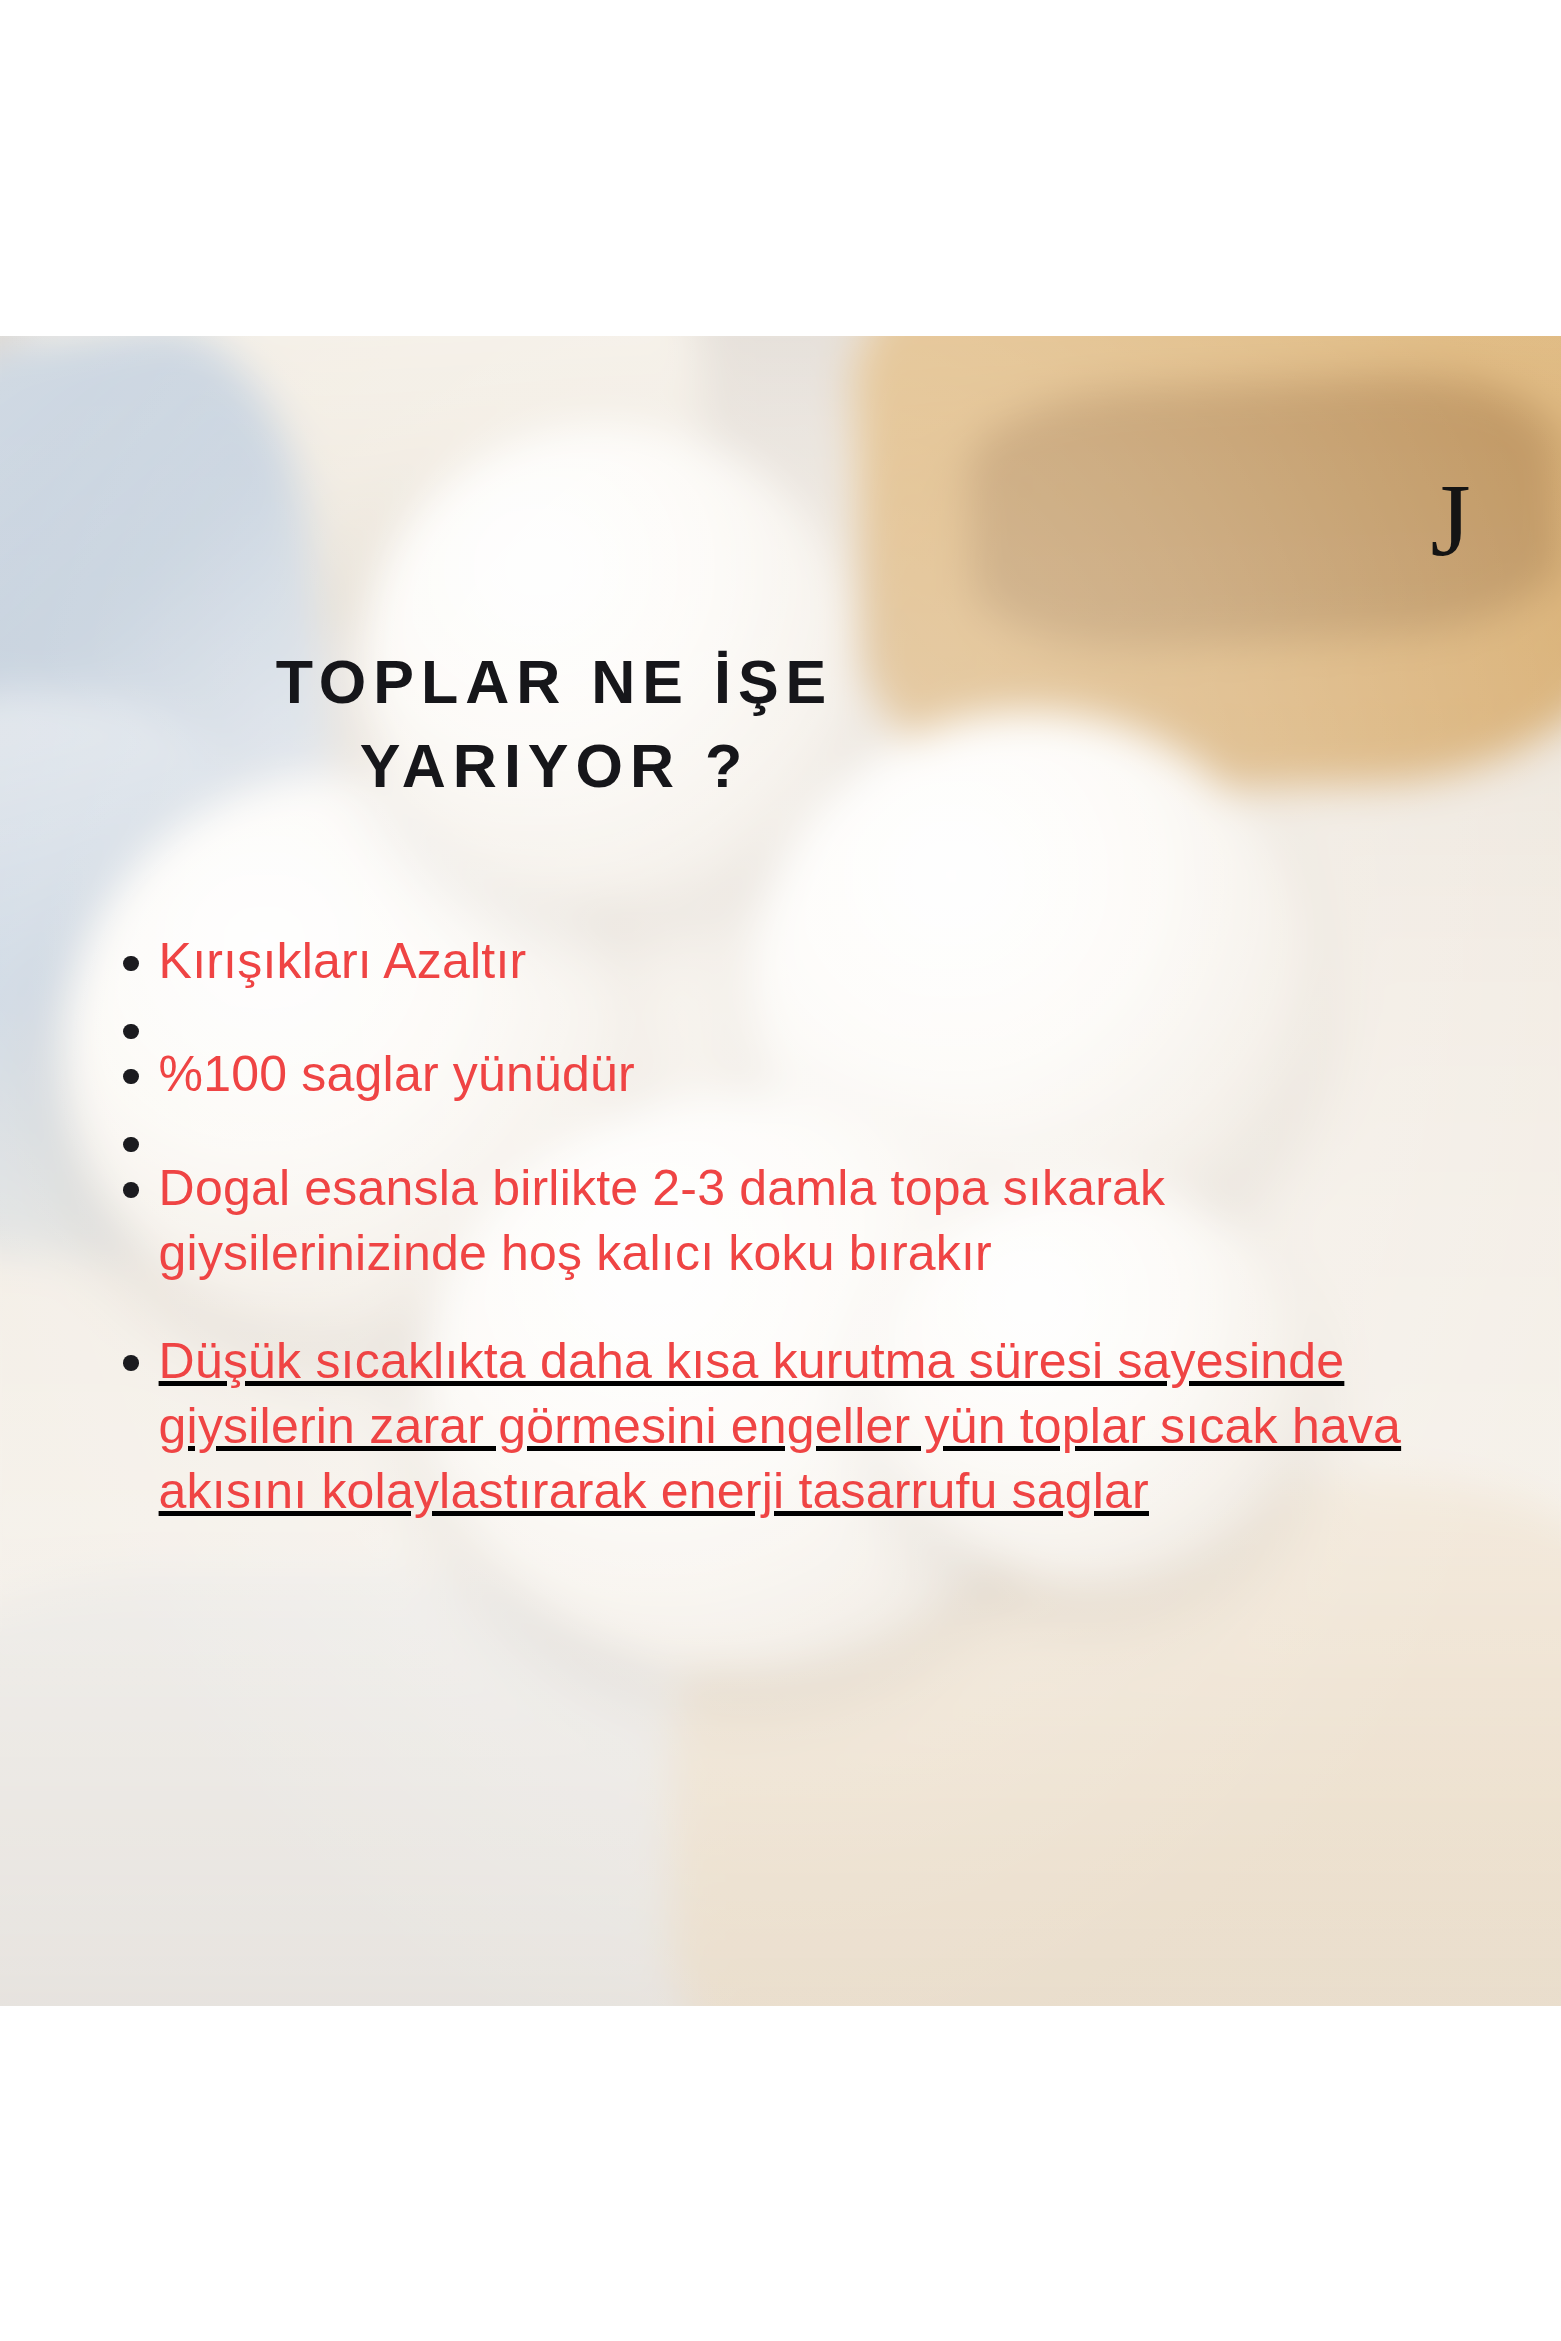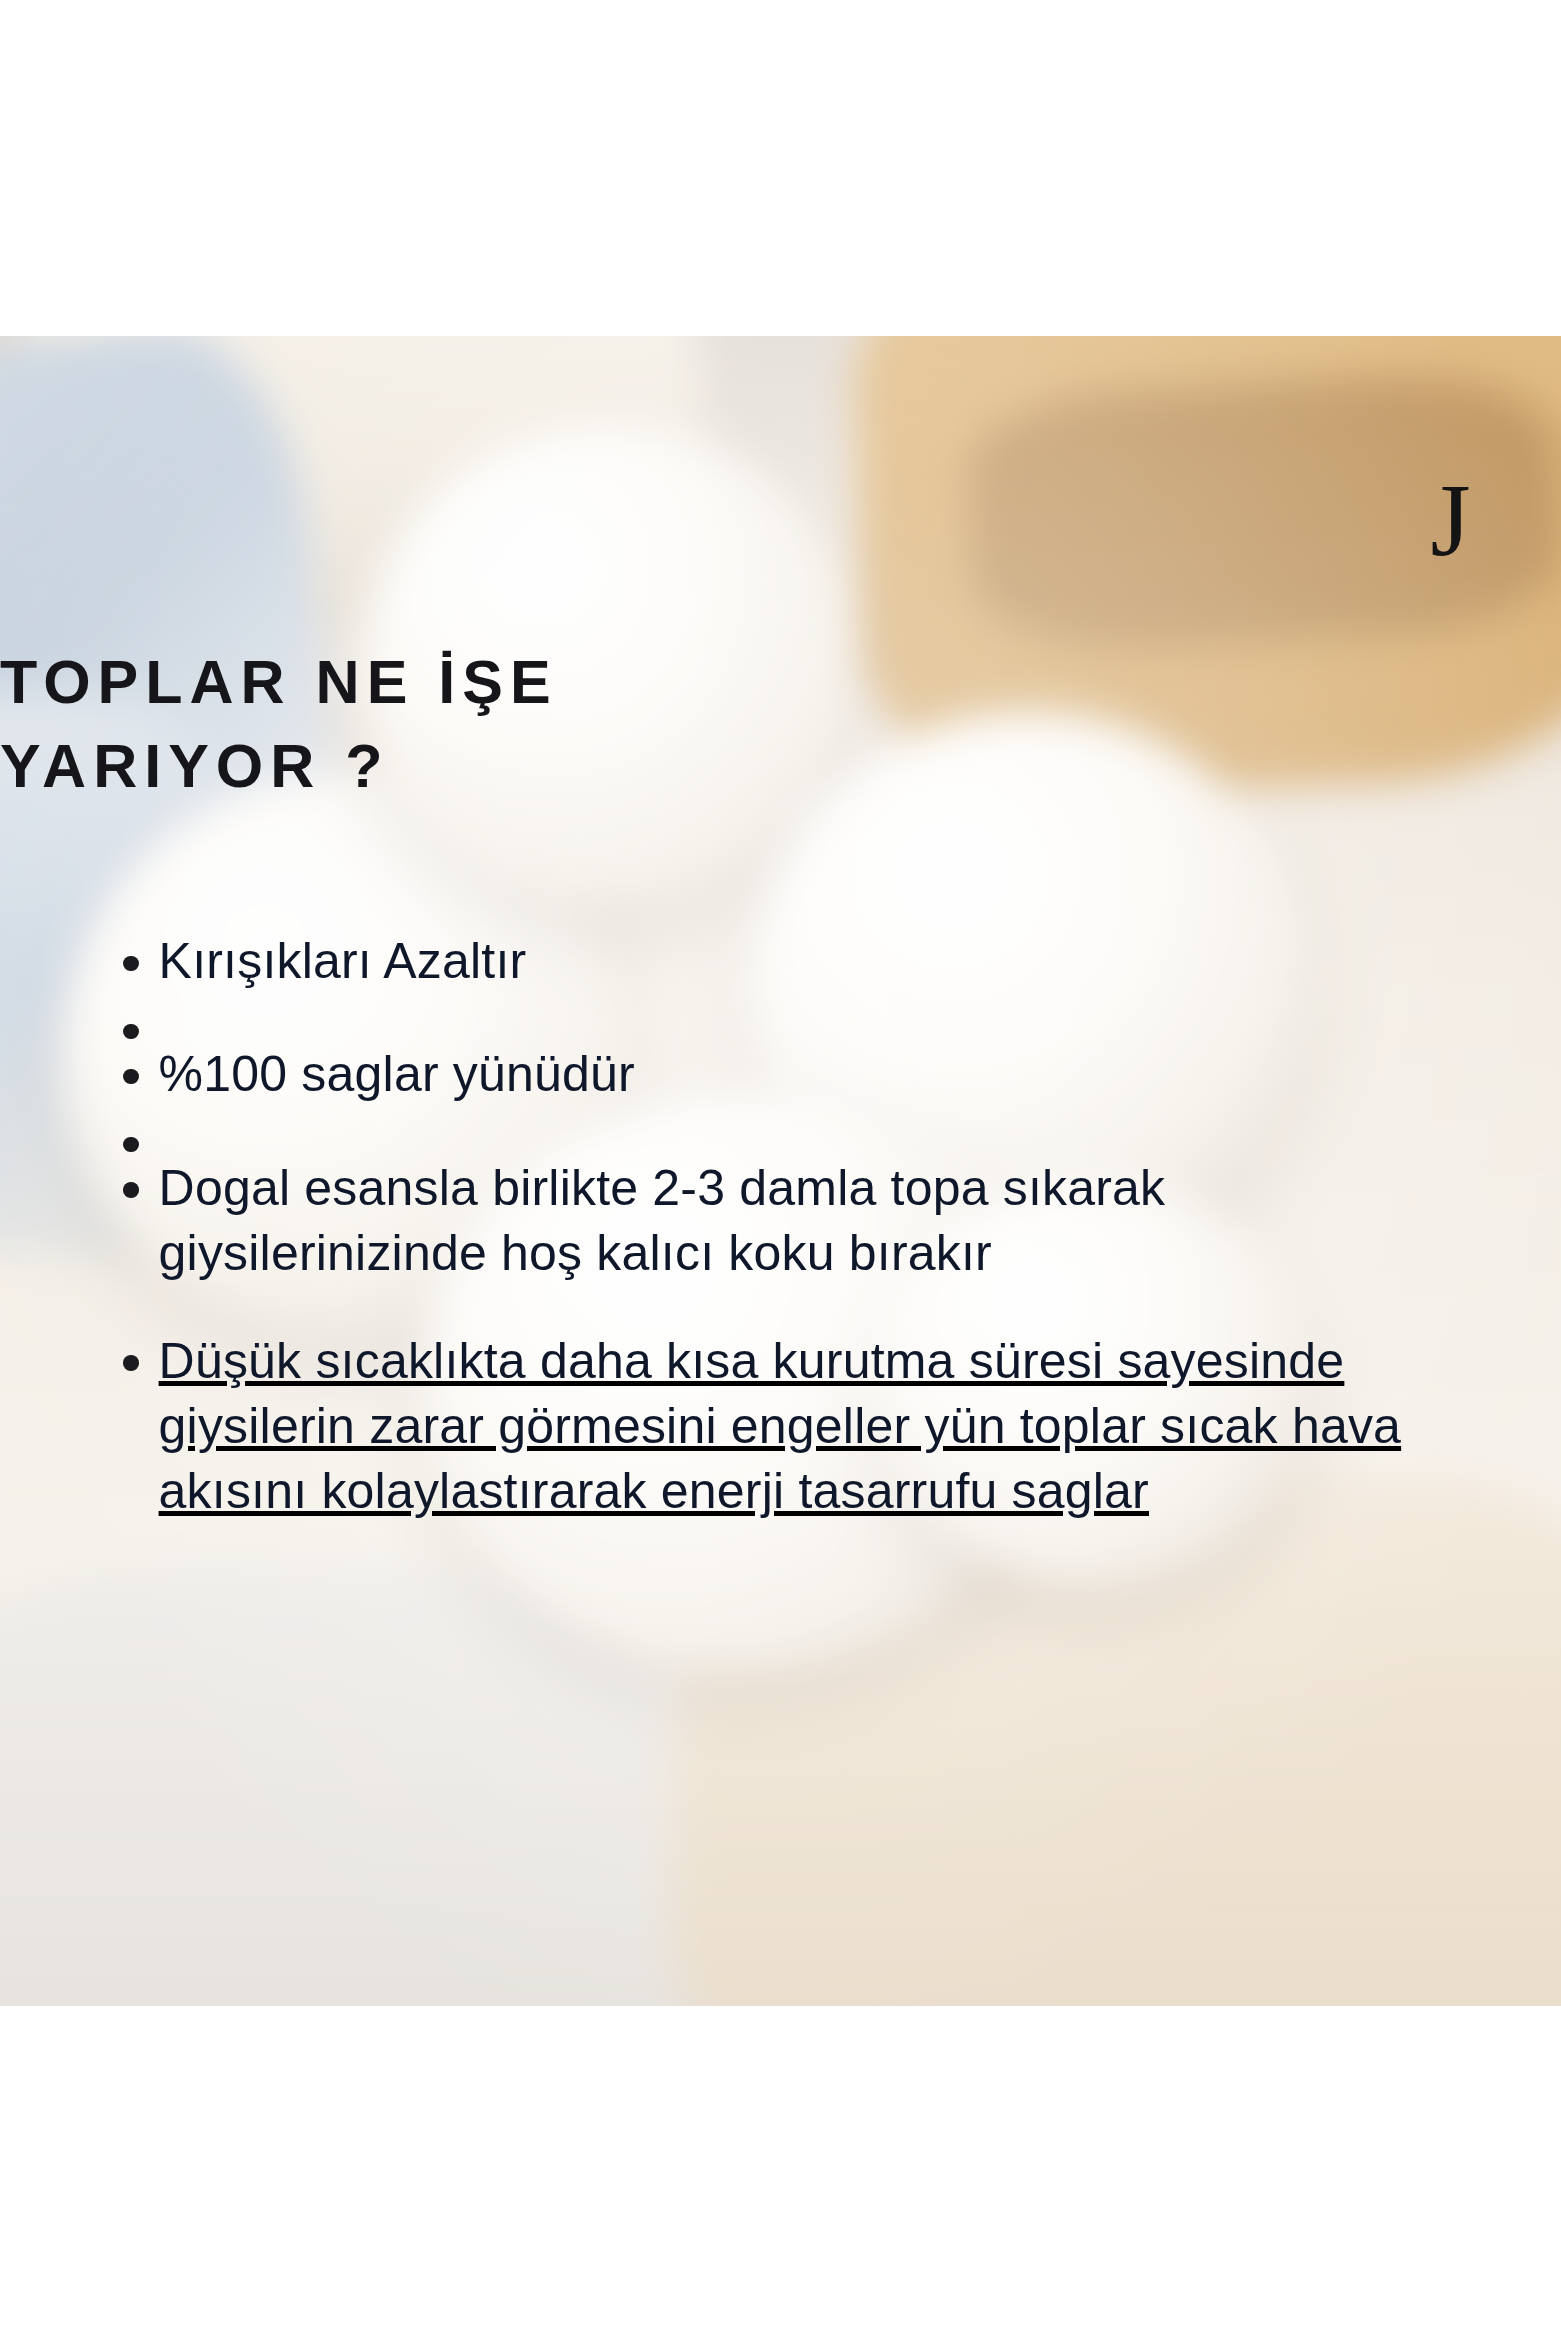--- a/index.html
+++ b/index.html
@@ -167,21 +167,21 @@
     line-height: 1;
     color: #141414;
     letter-spacing: -1.6px;
   }
 
   .headline {
     position: absolute;
     left: 0;
     top: 304px;
     width: 1109px;
-    text-align: left;
+    text-align: center;
     font-size: 61px;
     font-weight: 700;
     letter-spacing: 7px;
     color: #16161a;
     line-height: 1.38;
   }
 
   .bullets {
     position: absolute;
     left: 123px;
@@ -199,21 +199,21 @@
     width: 15.6px;
     height: 15.6px;
     border-radius: 50%;
     background: #1b1b1f;
     margin-top: 26.5px;
     margin-right: 20px;
   }
   .btext {
     font-size: 50px;
     line-height: 1.30;
-    color: #0f172a;
+    color: #ef4444;
     font-weight: 400;
     letter-spacing: 0.2px;
   }
 </style>
 </head>
 <body>
 
 <div class="stage">
 
   <div class="photo">

